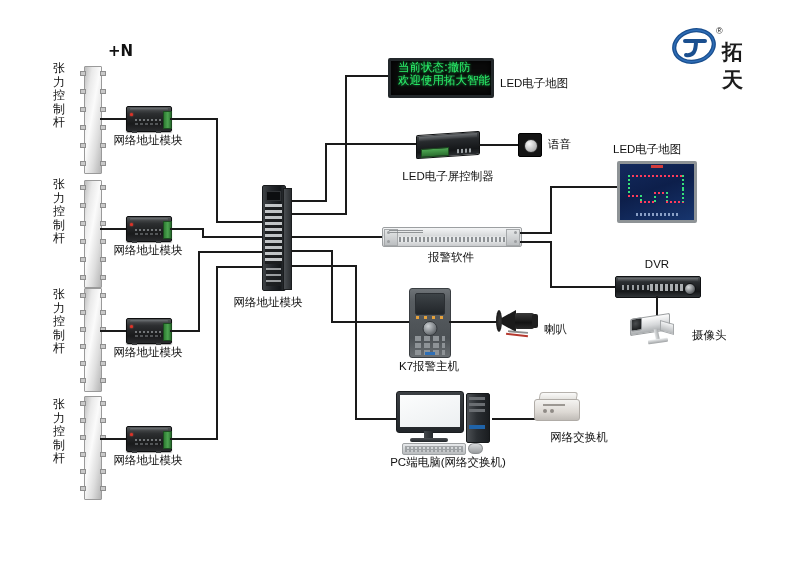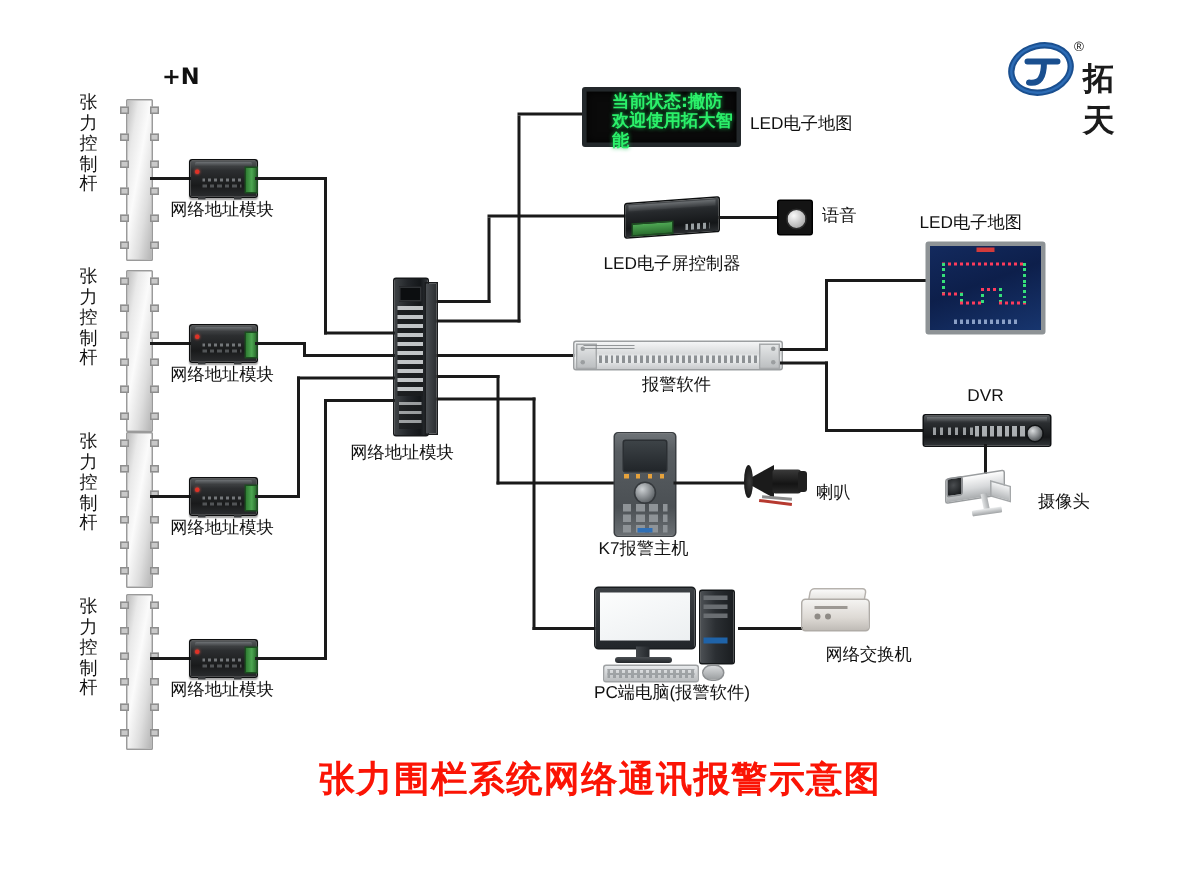--- a/index.html
+++ b/index.html
@@ -46,21 +46,21 @@
   .sw .ports{position:absolute;left:2px;right:3px;top:18px;bottom:26px;
       background:repeating-linear-gradient(180deg,#cfd2d4 0 3px,#1b1d1f 3px 6px);opacity:.92;}
   .sw .lcd{position:absolute;left:3px;right:4px;top:5px;height:8px;background:#0c0e10;border:1px solid #303336;}
   .sw .btm{position:absolute;left:3px;right:4px;bottom:4px;height:18px;
       background:repeating-linear-gradient(180deg,#b9bcbe 0 2px,#1c1e20 2px 6px);opacity:.8;}
 
   
   .ledscr{position:absolute;width:100px;height:34px;background:#0a0a0a;border:3px solid #23282b;border-radius:2px;
           box-shadow:inset 0 0 6px #000;}
   .ledscr .line{color:#2bf06a;font-size:11.5px;line-height:13px;letter-spacing:0;text-shadow:0 0 3px #17b94d;
-          font-family:"DejaVu Sans",sans-serif;padding-left:17px;font-weight:bold;}
+          font-family:"DejaVu Sans",sans-serif;padding-left:7px;}
 
   
   .ledctl{position:absolute;width:62px;height:22px;
           background:linear-gradient(180deg,#4a4d50 0%,#26292c 30%,#141618 75%,#2b2e31 100%);
           border:1px solid #0e1011;border-radius:2px;transform:skewY(-4deg);}
   .ledctl .lid{position:absolute;left:2px;right:2px;top:1px;height:4px;
           background:linear-gradient(180deg,#6b6f72,#383b3e);}
   .ledctl .term{position:absolute;left:4px;bottom:0px;width:26px;height:7px;
           background:linear-gradient(180deg,#4fa854,#2a6e2e);border:1px solid #1d4d21;}
   .ledctl .dots{position:absolute;right:6px;bottom:2px;width:16px;height:4px;
@@ -480,27 +480,26 @@
     <div class="tower"></div>
     <div class="bay" style="top:6px"></div>
       <div class="bay" style="top:12px"></div>
       <div class="bay" style="top:18px"></div>
     <div class="blue"></div>
     <div class="kb">
         <i></i>
       </div>
     <div class="mouse"></div>
   </div>
-  <div class="lbl ctr" style="left:448px;top:456px;">PC端电脑(报警软件)</div>
+  <div class="lbl ctr" style="left:448px;top:456px;">PC端电脑(网络交换机)</div>
 
   <div class="w wh" style="left:492px;top:418px;width:45px;"></div>
 
   <div class="prt" style="left:534px;top:391px;">
     <div class="top"></div>
       <div class="body"></div>
       <div class="slot"></div>
       <div class="btn"></div>
       <div class="btn2"></div>
   </div>
   <div class="lbl ctr" style="left:579px;top:431px;">网络交换机</div>
 
-  <div class="title">张力围栏系统网络通讯报警示意图</div>
 </div>
 
 </body></html>

